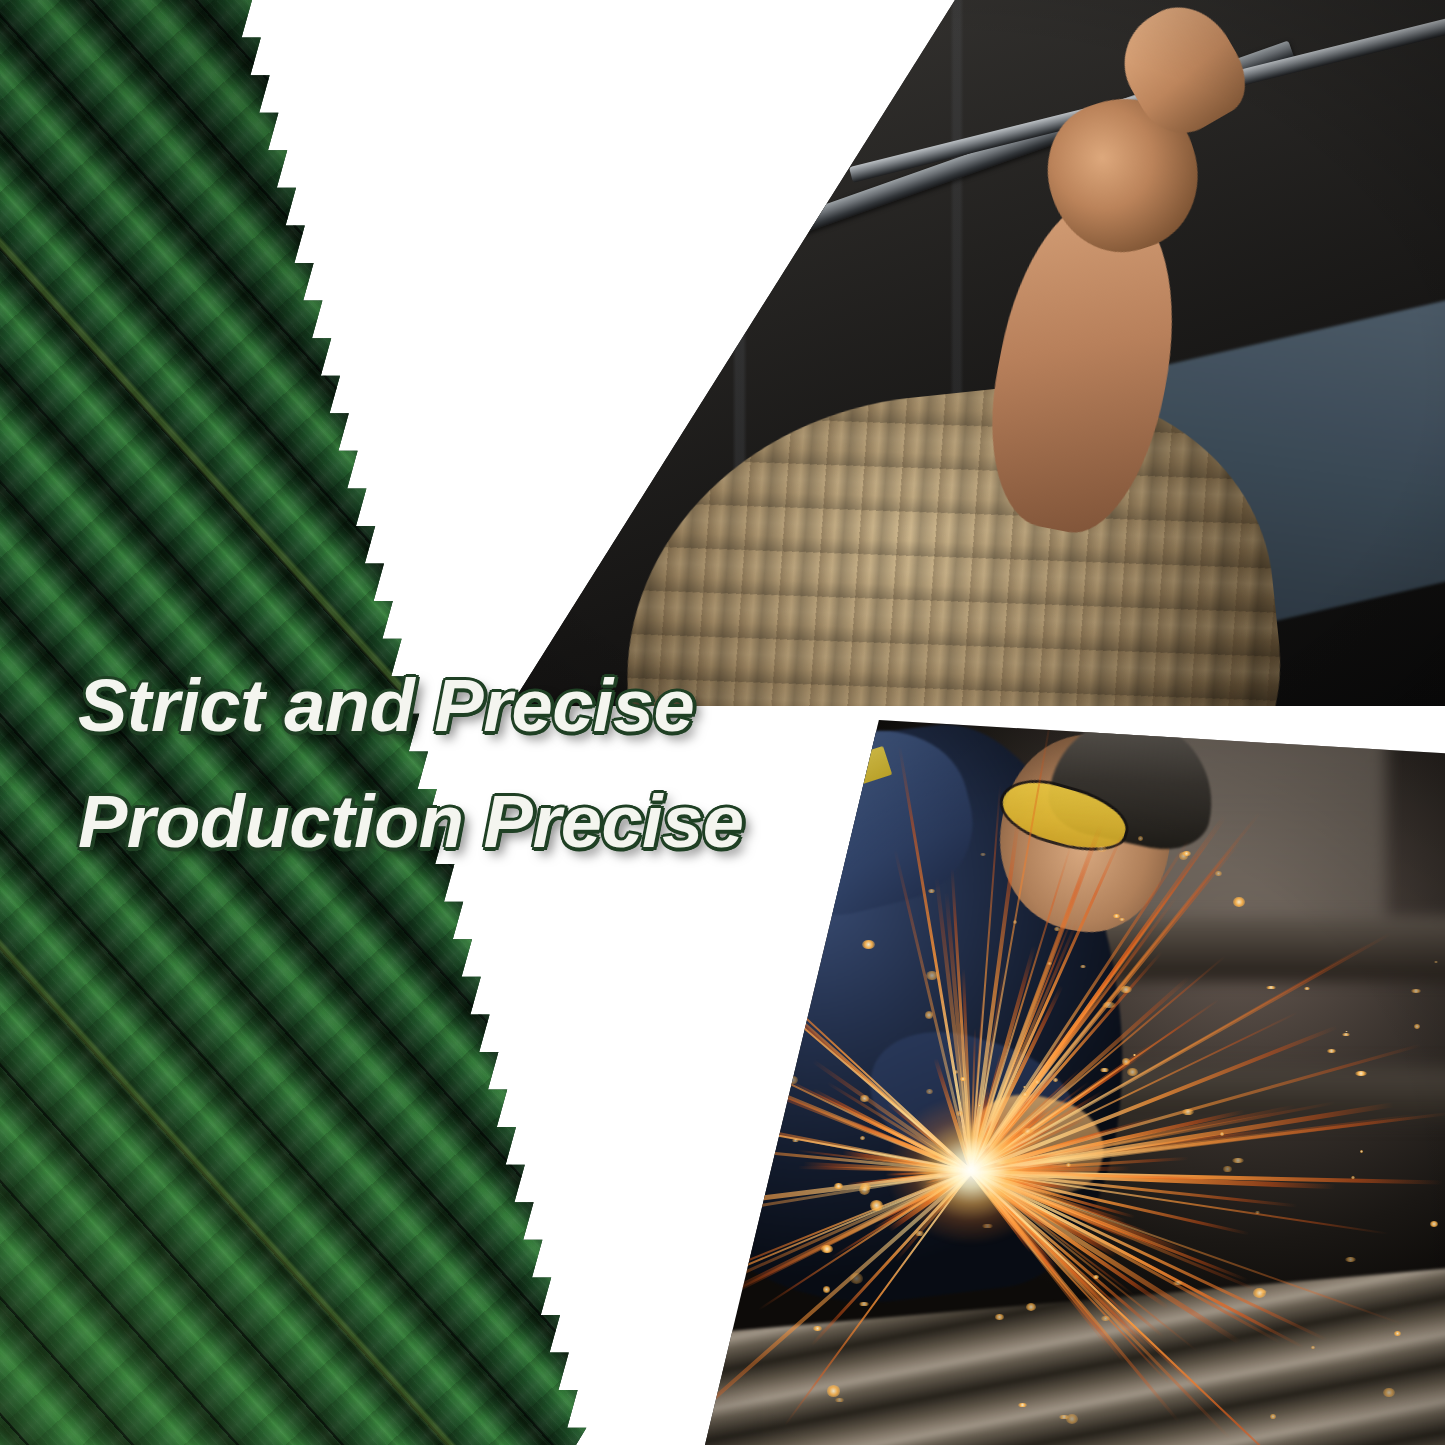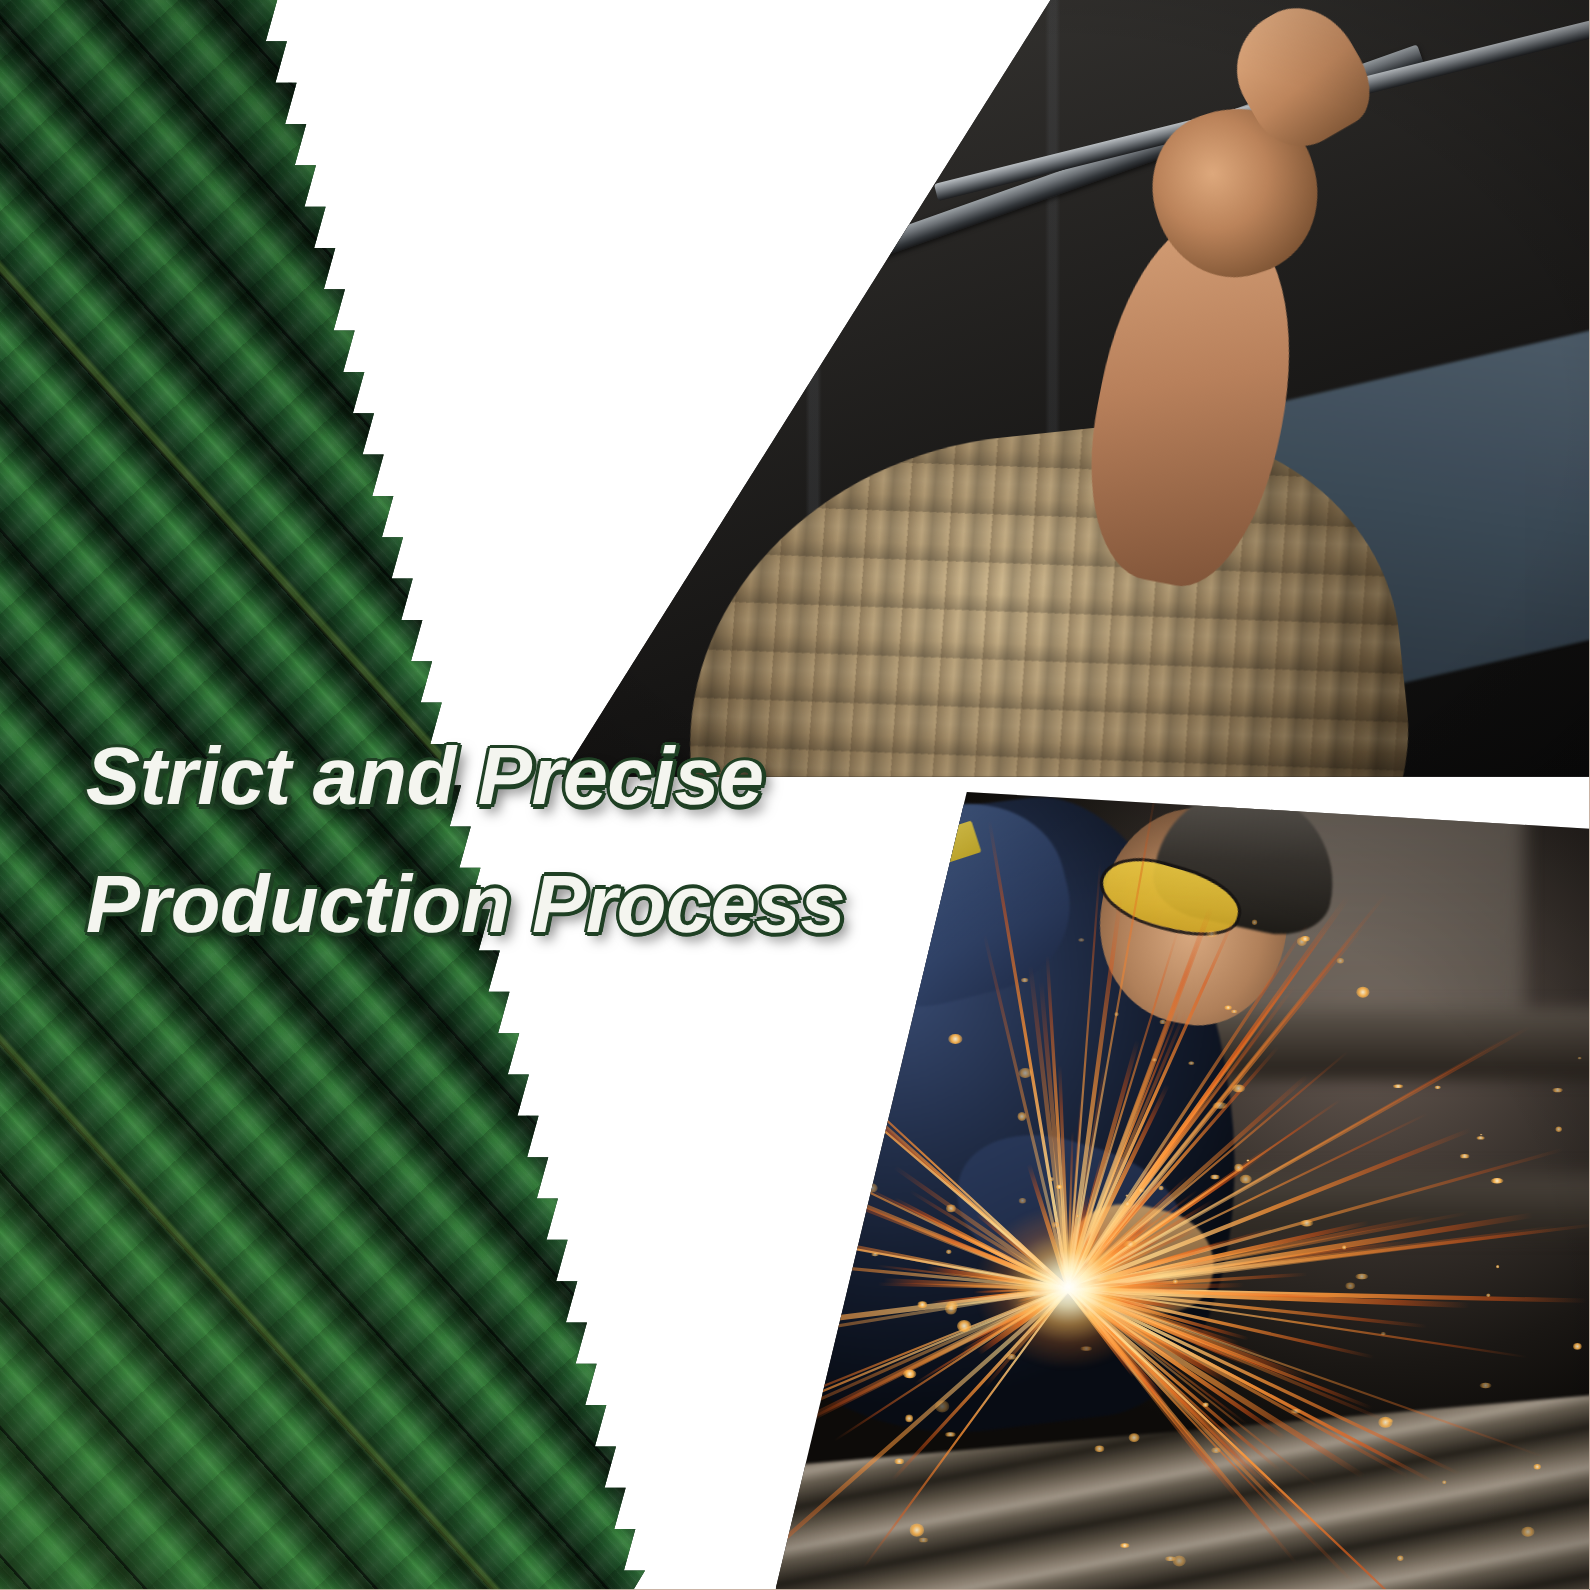--- a/index.html
+++ b/index.html
@@ -10,21 +10,21 @@
   }
   body {
     font-family: "Liberation Sans", sans-serif;
   }
 
   #poster {
     position: relative;
     width: 1445px;
     height: 1445px;
     overflow: hidden;
-    background: #c2410c;
+    background: #6d28d9;
   }
 
   
   .white-base {
     position: absolute;
     inset: 0;
     background: #ffffff;
   }
 
   
@@ -895,16 +895,16 @@
         <div class="spark-dot" style="width: 8.06623px; height: 4.54432px; left: 61.9px; top: -89.6px; opacity: 0.45;"></div>
         <div class="spark-dot" style="width: 7.0194px; height: 5.53198px; left: -45.3px; top: -81px; opacity: 0.46;"></div>
         <div class="spark-dot" style="width: 4.36633px; height: 2.60717px; left: 75.9px; top: -207.2px; opacity: 0.46;"></div>
       </div>
     <div class="spark-core"></div>
     <div class="br-vignette"></div>
   </div>
 
   <div class="headline">
     <span class="line">Strict and Precise</span>
-    <span class="line">Production Process</span>
+    <span class="line">Production Precise</span>
   </div>
 
 </div>
 
 </body></html>

